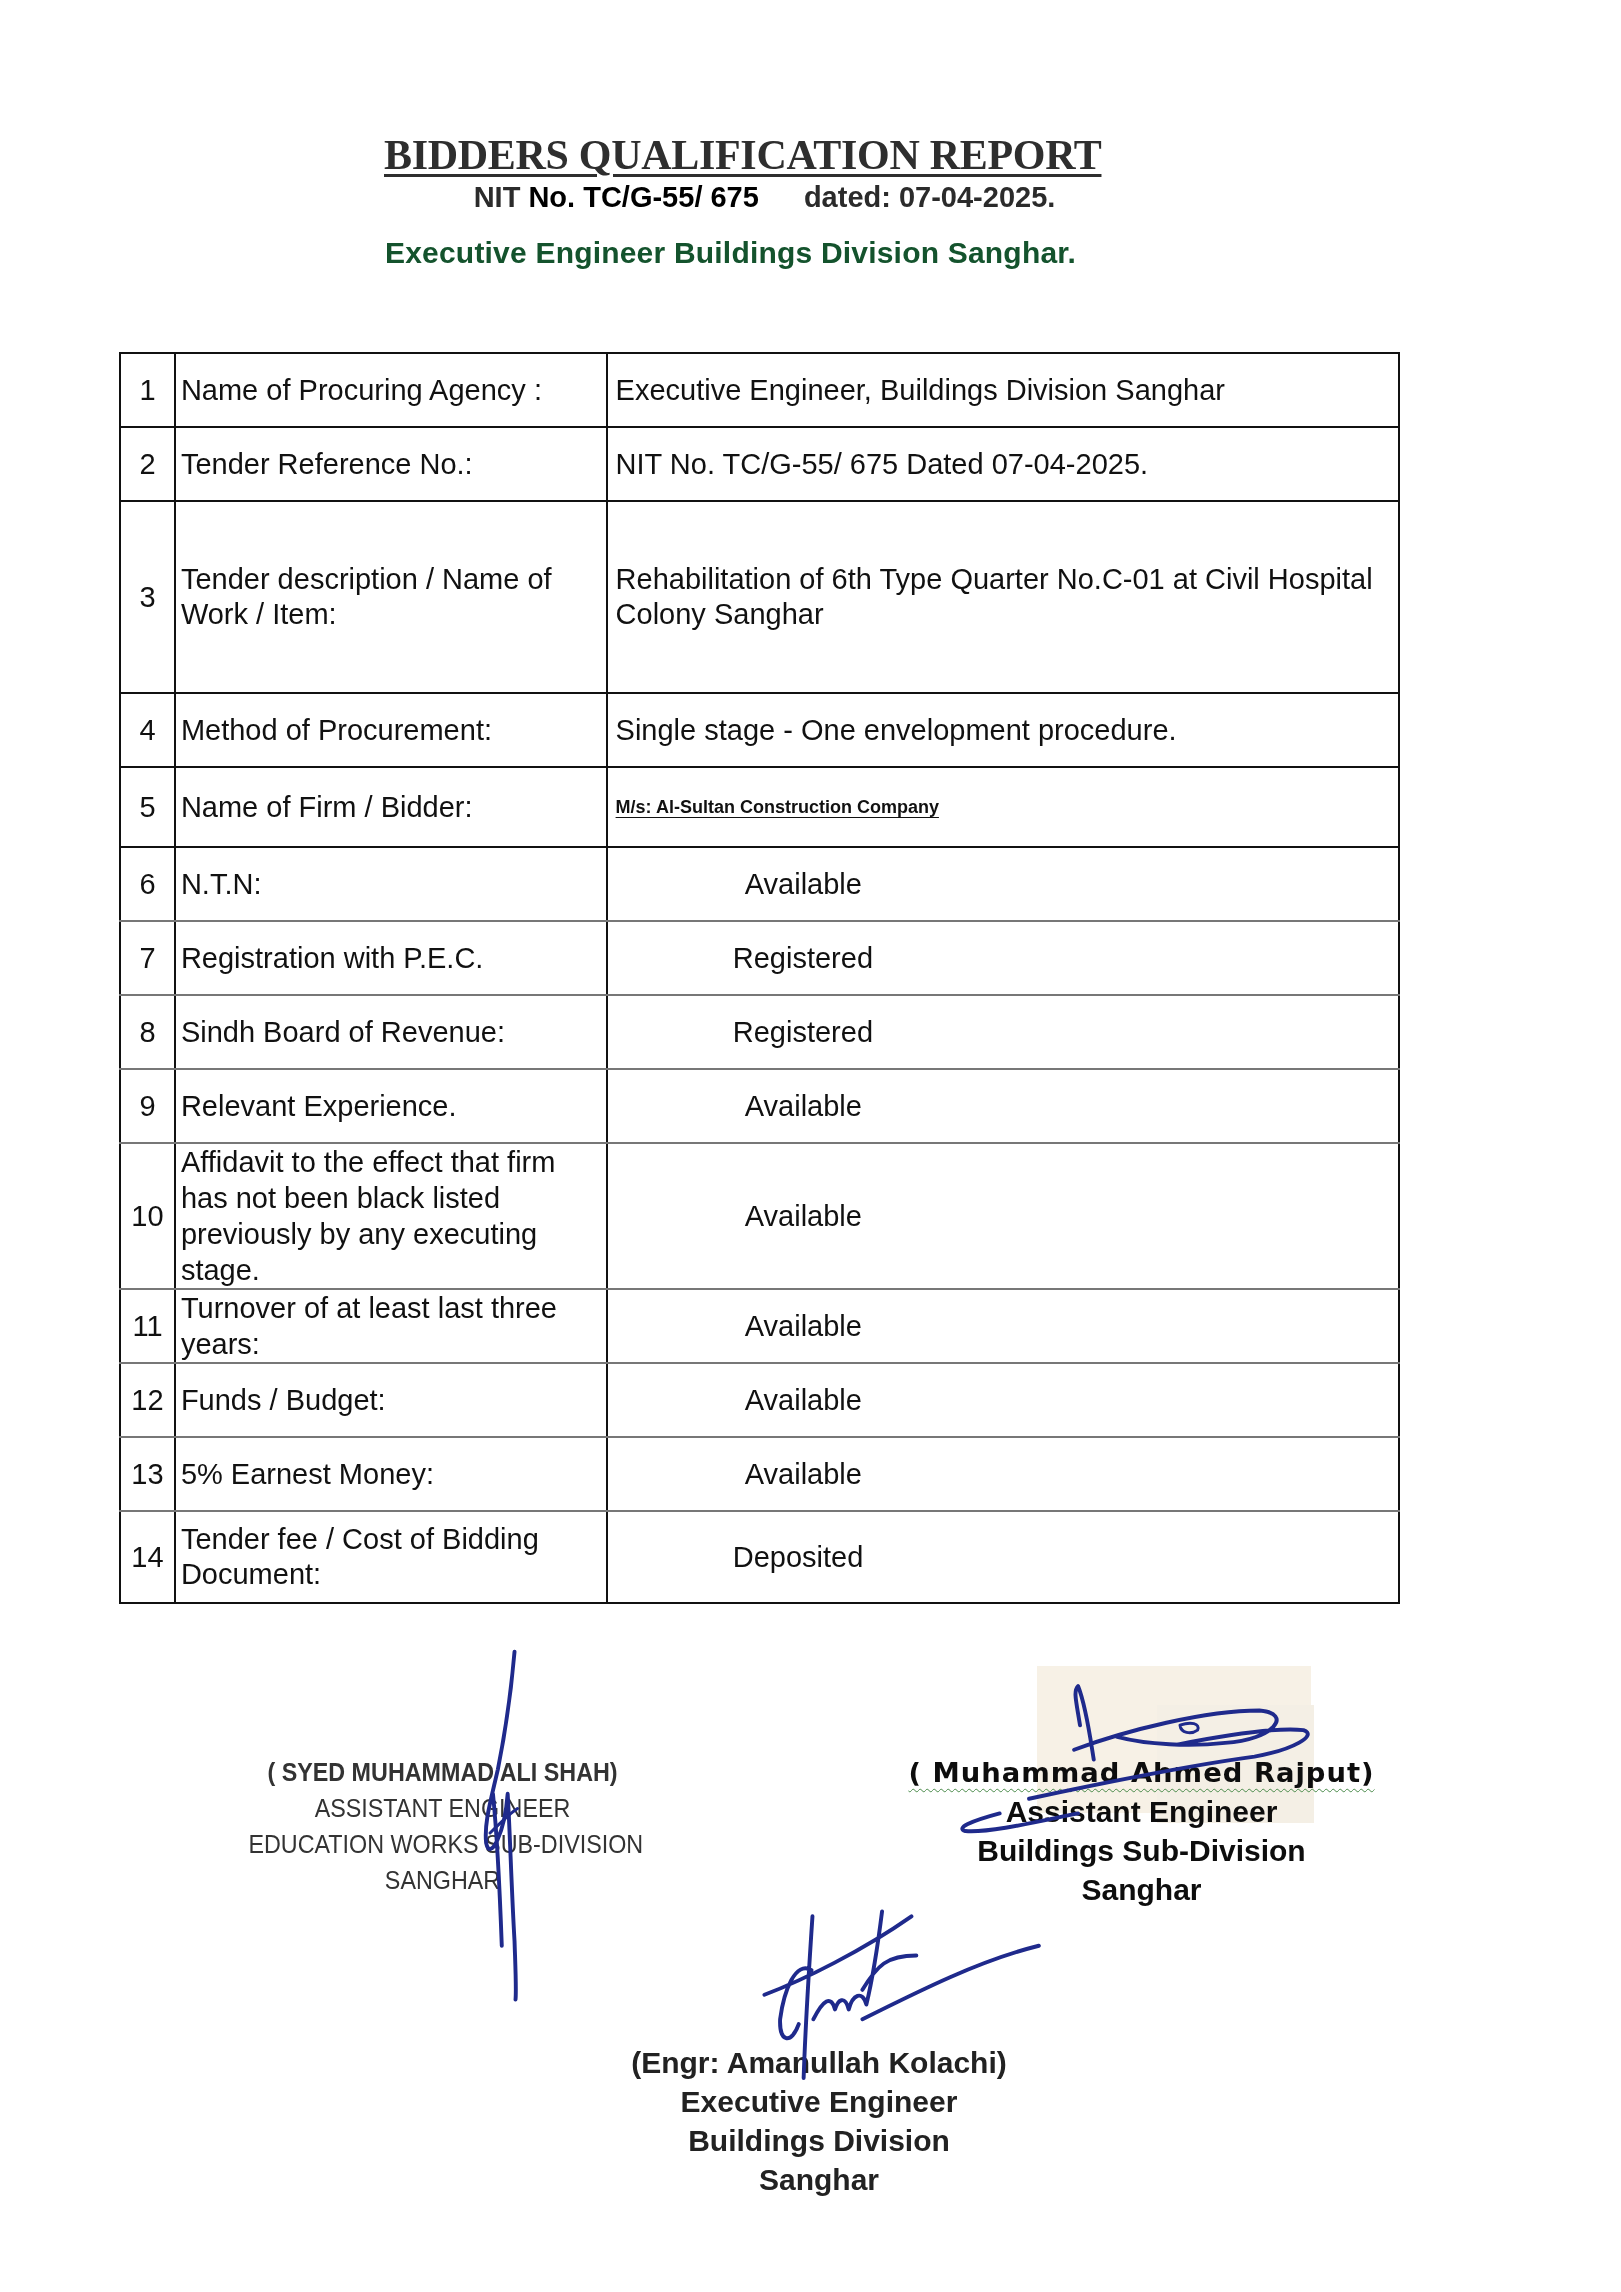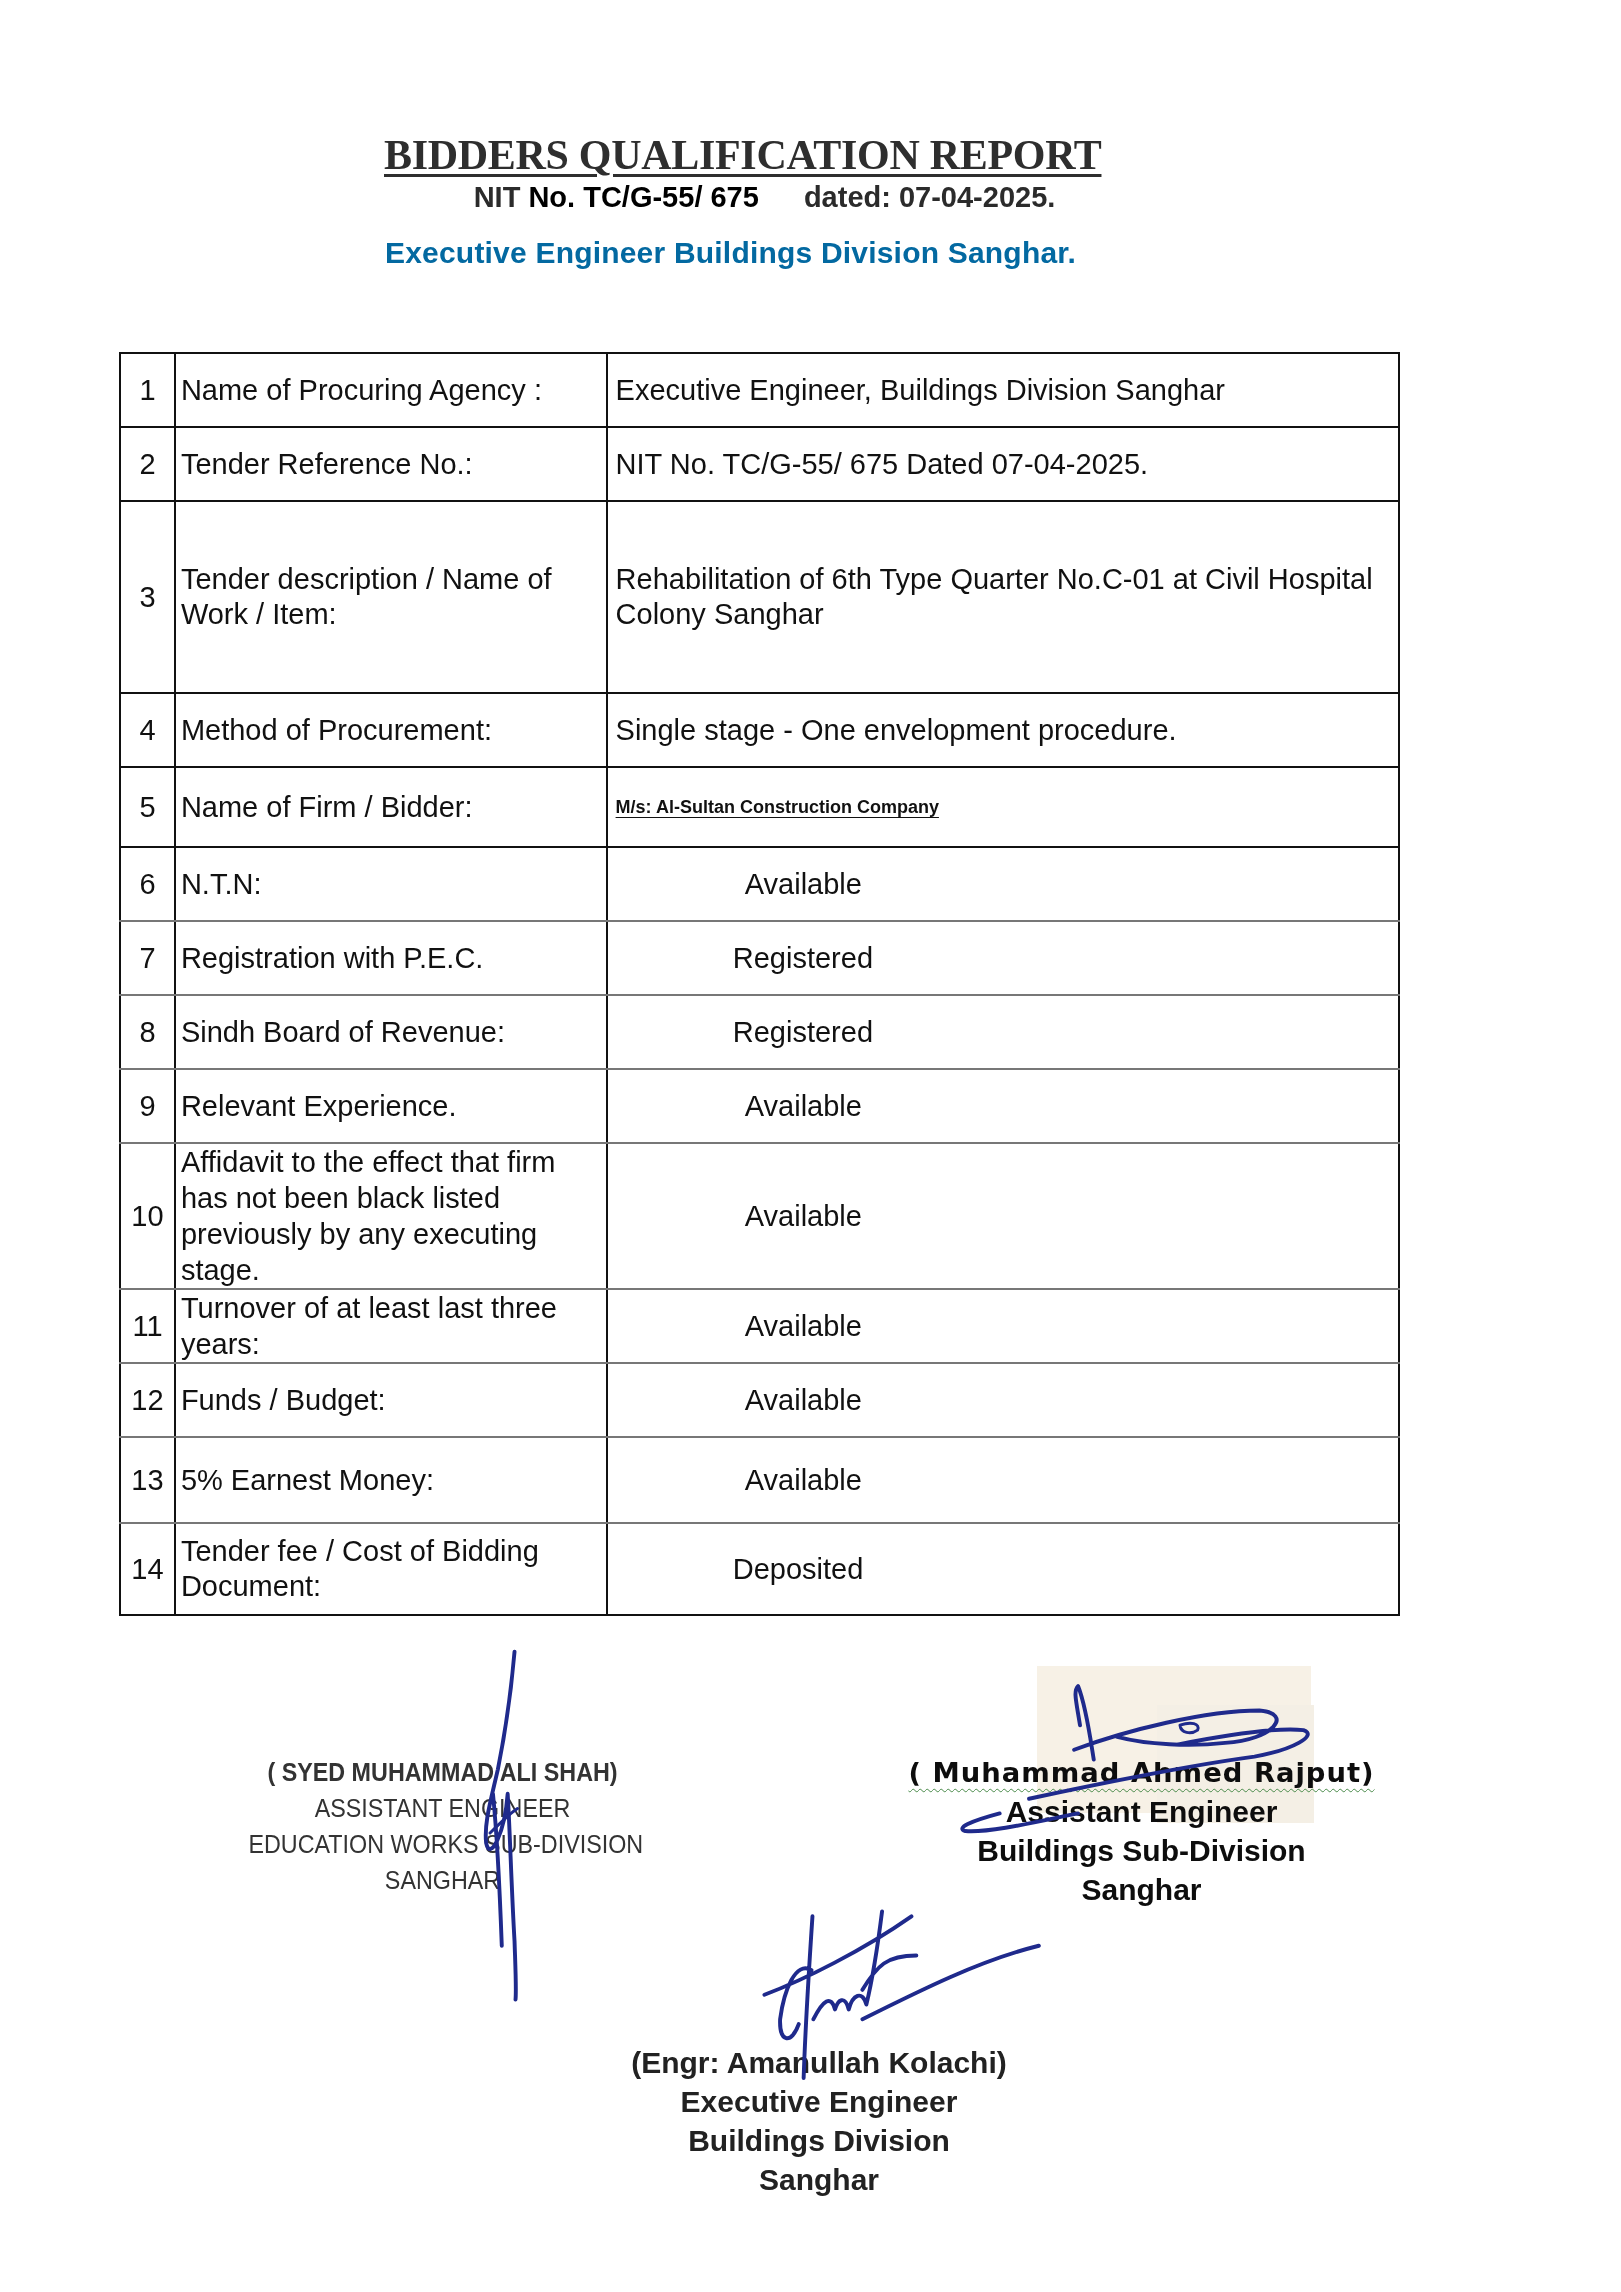--- a/index.html
+++ b/index.html
@@ -12,21 +12,21 @@
   }
   .title .u { text-decoration: underline; text-decoration-thickness: 2.9px; text-underline-offset: 4.9px; }
   .nit-line {
     position: absolute; left: 0; width: 1529px; top: 181px; text-align: center;
     font-weight: bold; font-size: 29px; color: #2b2b2b; white-space: nowrap;
   }
   .nit-line .grey { color: #000000; }
   .nit-line .gap { display: inline-block; width: 45px; }
   .office-line {
     position: absolute; left: 385px; top: 236px;
-    font-weight: bold; font-size: 30px; color: #0369a1; white-space: nowrap; letter-spacing: 0.2px;
+    font-weight: bold; font-size: 30px; color: #14532d; white-space: nowrap; letter-spacing: 0.2px;
   }
 
   table.report {
     position: absolute; left: 119px; top: 352px; width: 1281px;
     border-collapse: collapse; table-layout: fixed;
   }
   table.report td {
     border: 2.5px solid #111; font-size: 29px; line-height: 35px; vertical-align: middle;
     padding: 0 3.9px; color: #111;
   }
@@ -128,21 +128,21 @@
       <td class="label">
           <span class="tight">Turnover of at least last three years:</span>
         </td>
       <td class="val indent">Available</td>
     </tr>
     <tr class="lo" style="height:74px">
       <td class="no">12</td>
       <td class="label">Funds / Budget:</td>
       <td class="val indent">Available</td>
     </tr>
-    <tr class="lo" style="height:86px">
+    <tr class="lo" style="height:74px">
       <td class="no">13</td>
       <td class="label">5% Earnest Money:</td>
       <td class="val indent">Available</td>
     </tr>
     <tr style="height:92px">
       <td class="no">14</td>
       <td class="label">Tender fee / Cost of Bidding Document:</td>
       <td class="val indent2">Deposited</td>
     </tr>
   </tbody>

